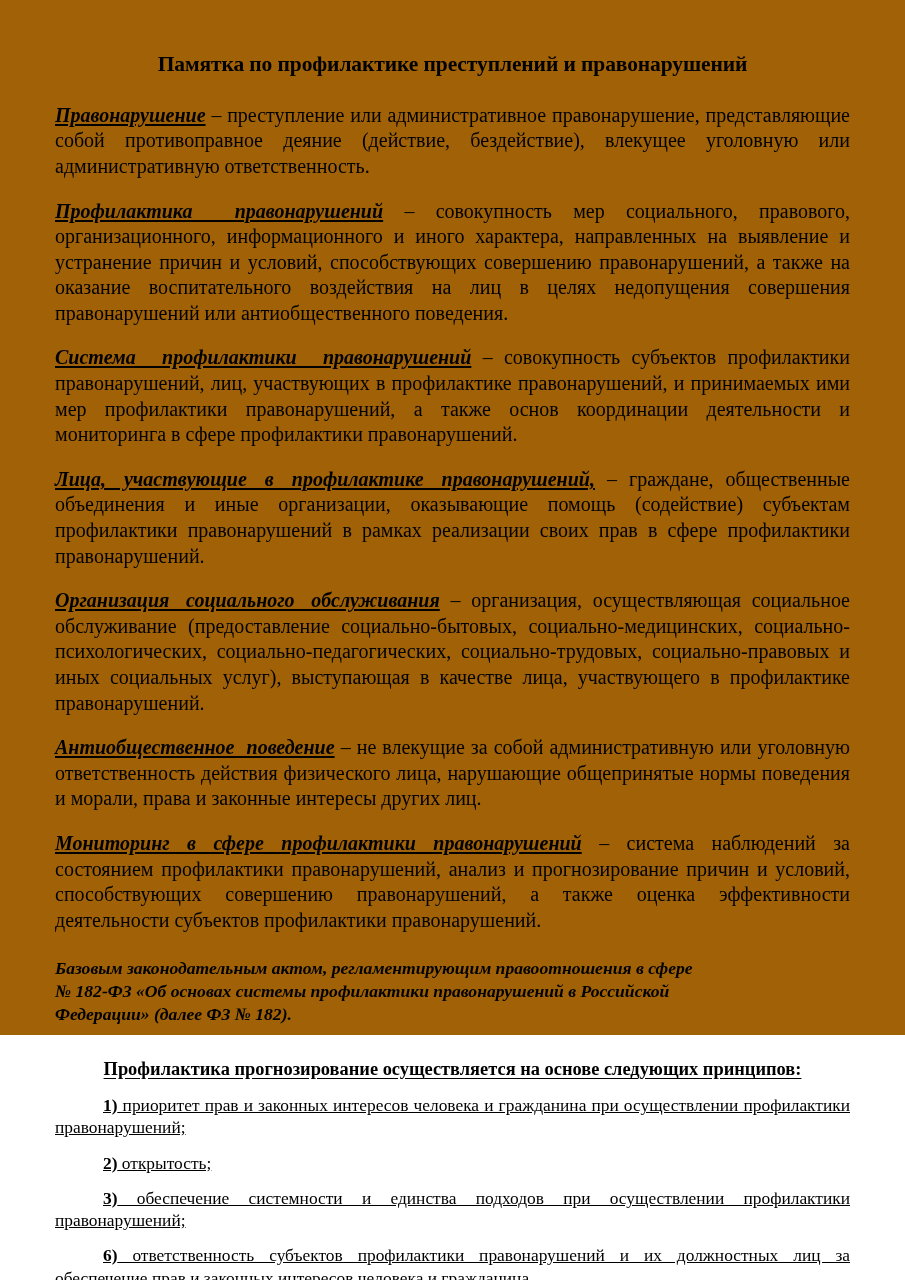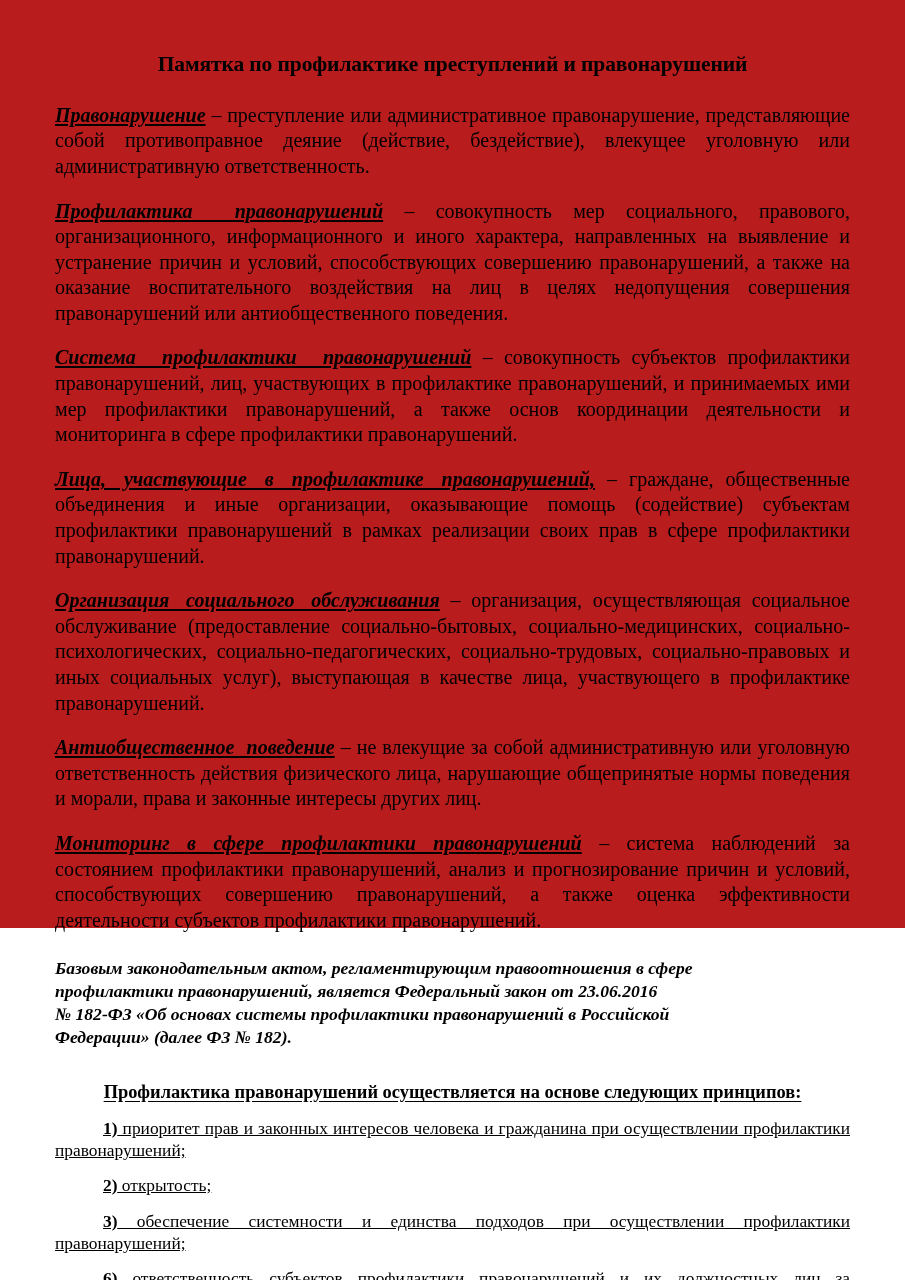--- a/index.html
+++ b/index.html
@@ -13,23 +13,23 @@
     height: 1280px;
     overflow: hidden;
     font-family: "Liberation Serif", "DejaVu Serif", serif;
     color: #000000;
     -webkit-font-smoothing: antialiased;
   }
 
   .page {
     box-sizing: border-box;
     width: 905px;
-    height: 928px;
+    height: 1035px;
     padding: 52px 55px 10px 55px;
-    background: #b91c1c;
+    background: #a16207;
   }
 
   .doc-title {
     font-size: 21.5px;
     font-weight: bold;
     text-align: center;
     line-height: 1.15;
     margin: 0 0 26px 0;
     letter-spacing: -0.1px;
   }
@@ -143,27 +143,26 @@
   <p class="def-block">
     <span class="term term-spaced">Антиобщественное поведение</span><span class="def-body"> – не влекущие за собой административную или уголовную ответственность действия физического лица, нарушающие общепринятые нормы поведения и морали, права и законные интересы других лиц.</span>
   </p>
 
   <p class="def-block">
     <span class="term">Мониторинг в сфере профилактики правонарушений</span><span class="def-body"> – система наблюдений за состоянием профилактики правонарушений, анализ и прогнозирование причин и условий, способствующих совершению правонарушений, а также оценка эффективности деятельности субъектов профилактики правонарушений.</span>
   </p>
 
   <div class="law-block">
     <span class="law-line justify">Базовым законодательным актом, регламентирующим правоотношения в сфере</span>
-    <span class="law-line flat">профилактики правонарушений, является Федеральный закон от 23.06.2016</span>
     <span class="law-line justify">№ 182-ФЗ «Об основах системы профилактики правонарушений в Российской</span>
     <span class="law-line flat">Федерации» (далее ФЗ № 182).</span>
   </div>
 
   <div class="principles-heading">
-    <span class="u">Профилактика правонарушений осуществляется на основе следующих принципов:</span>
+    <span class="u">Профилактика прогнозирование осуществляется на основе следующих принципов:</span>
   </div>
 
   <p class="principle">
     <span class="num">1)</span><span> приоритет прав и законных интересов человека и гражданина при осуществлении профилактики правонарушений;</span>
   </p>
 
   <p class="principle short">
     <span class="num">2)</span><span> открытость;</span>
   </p>
 

